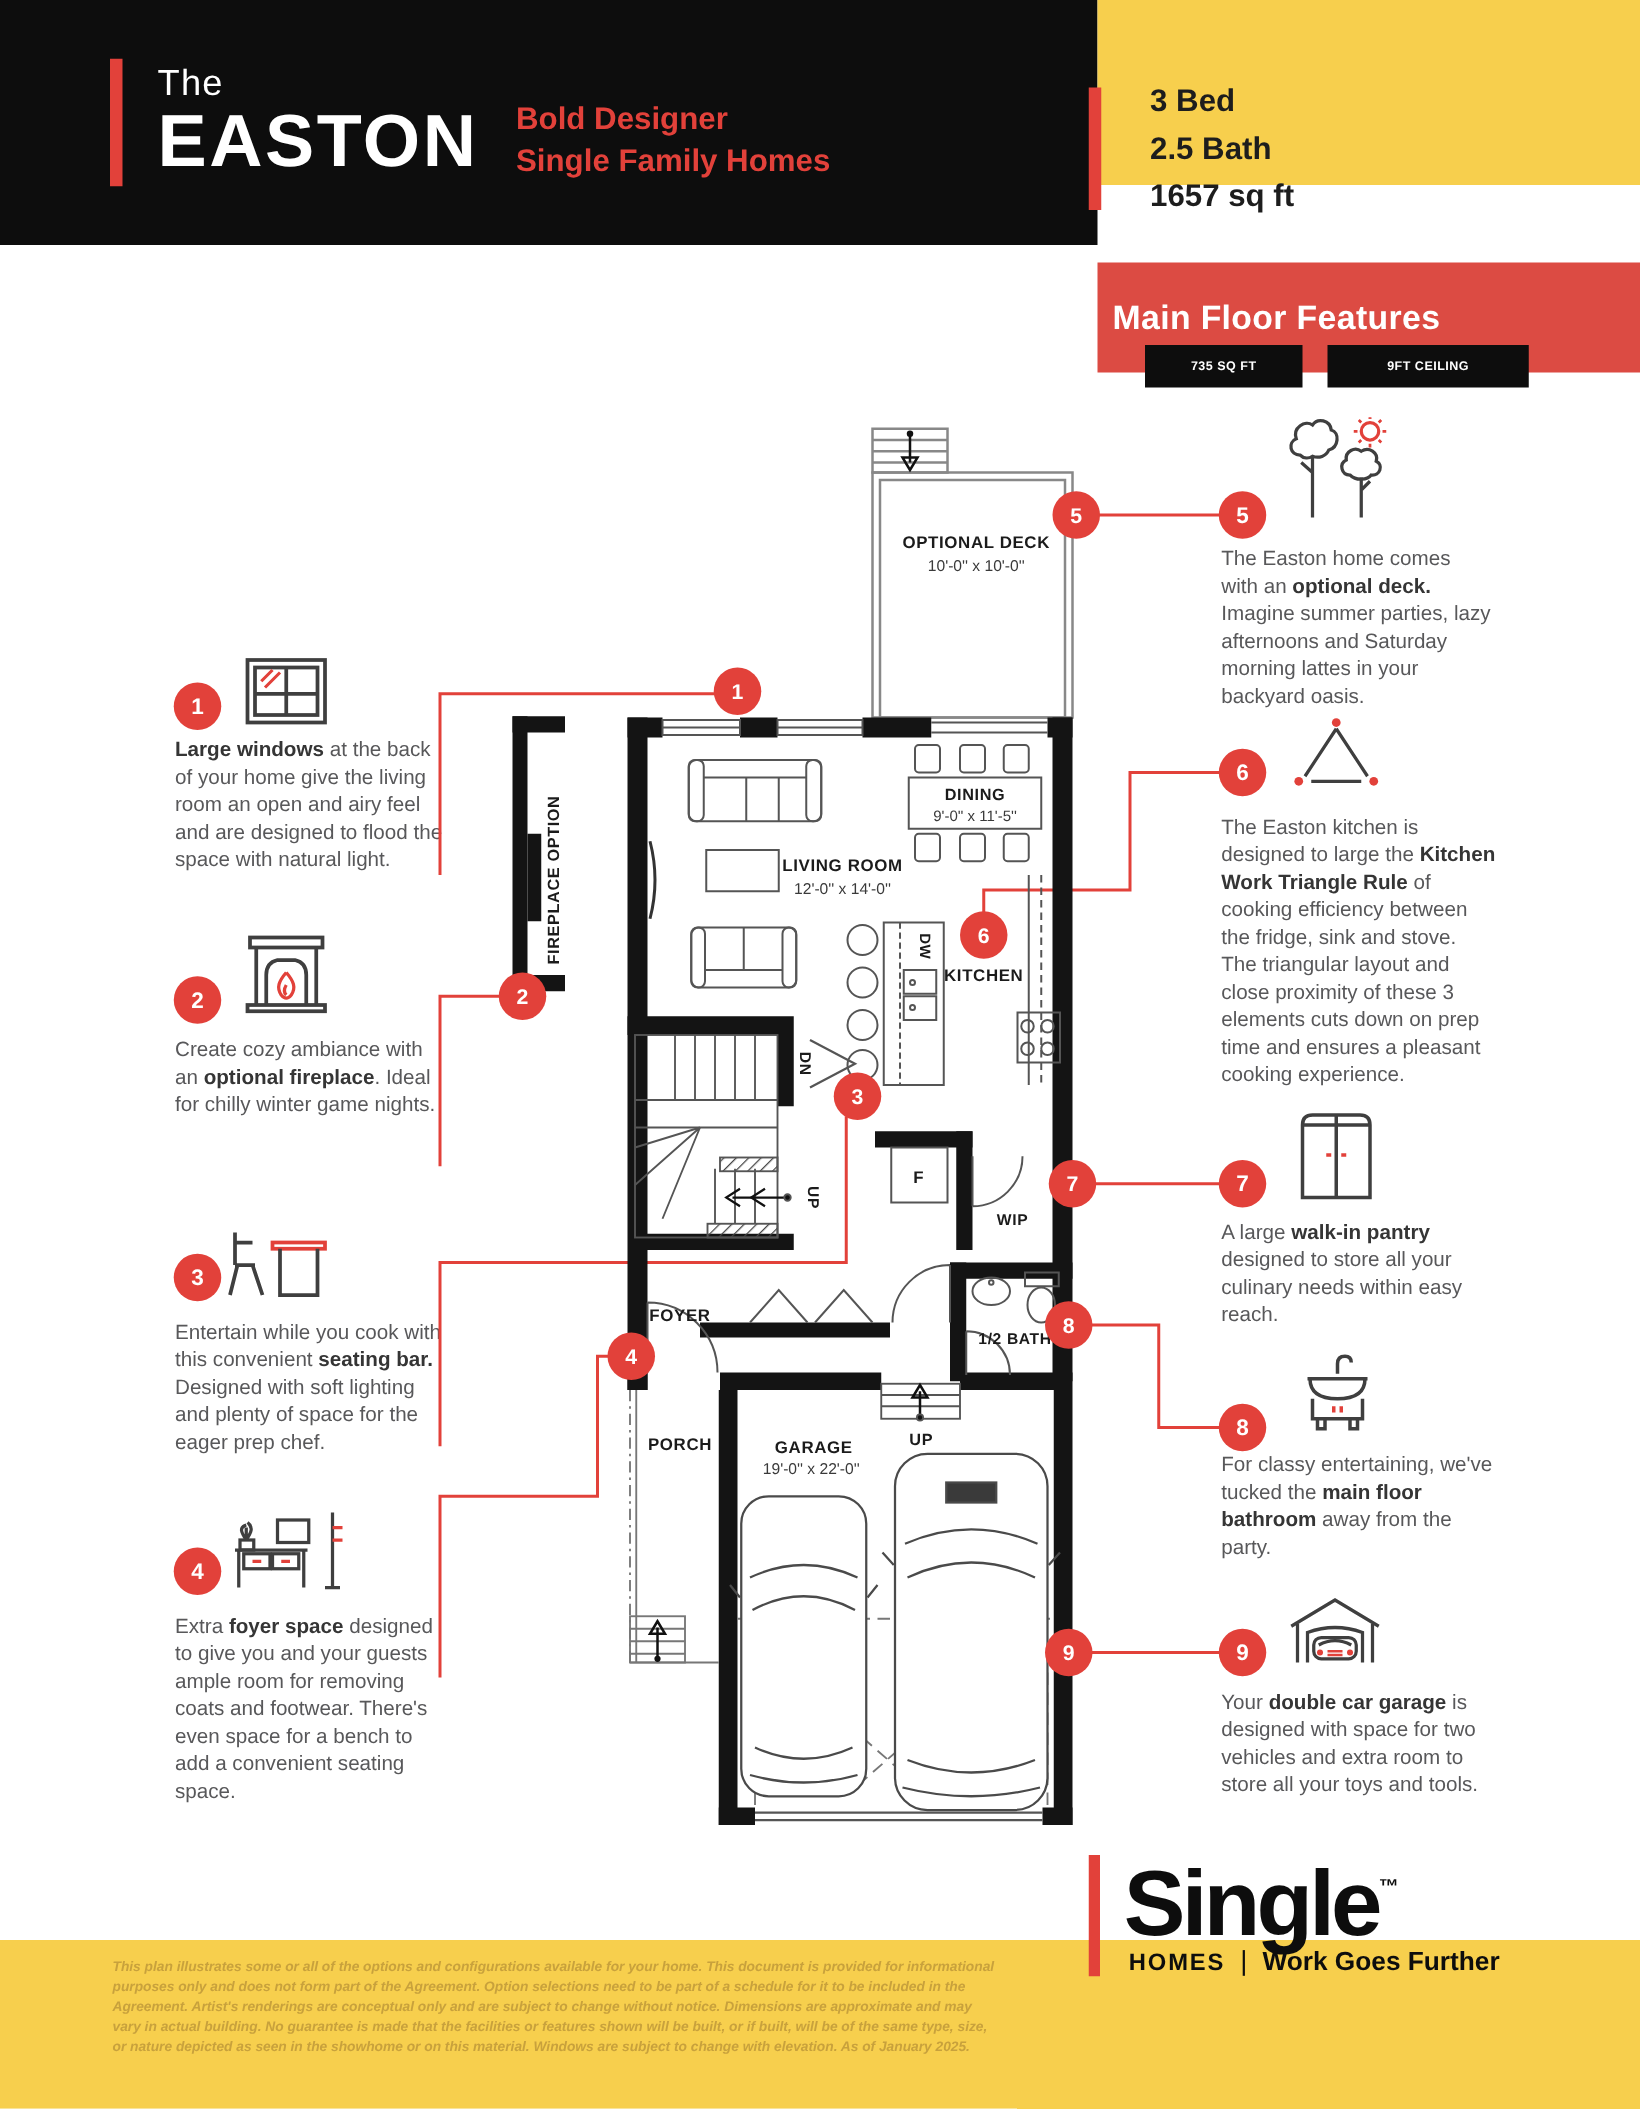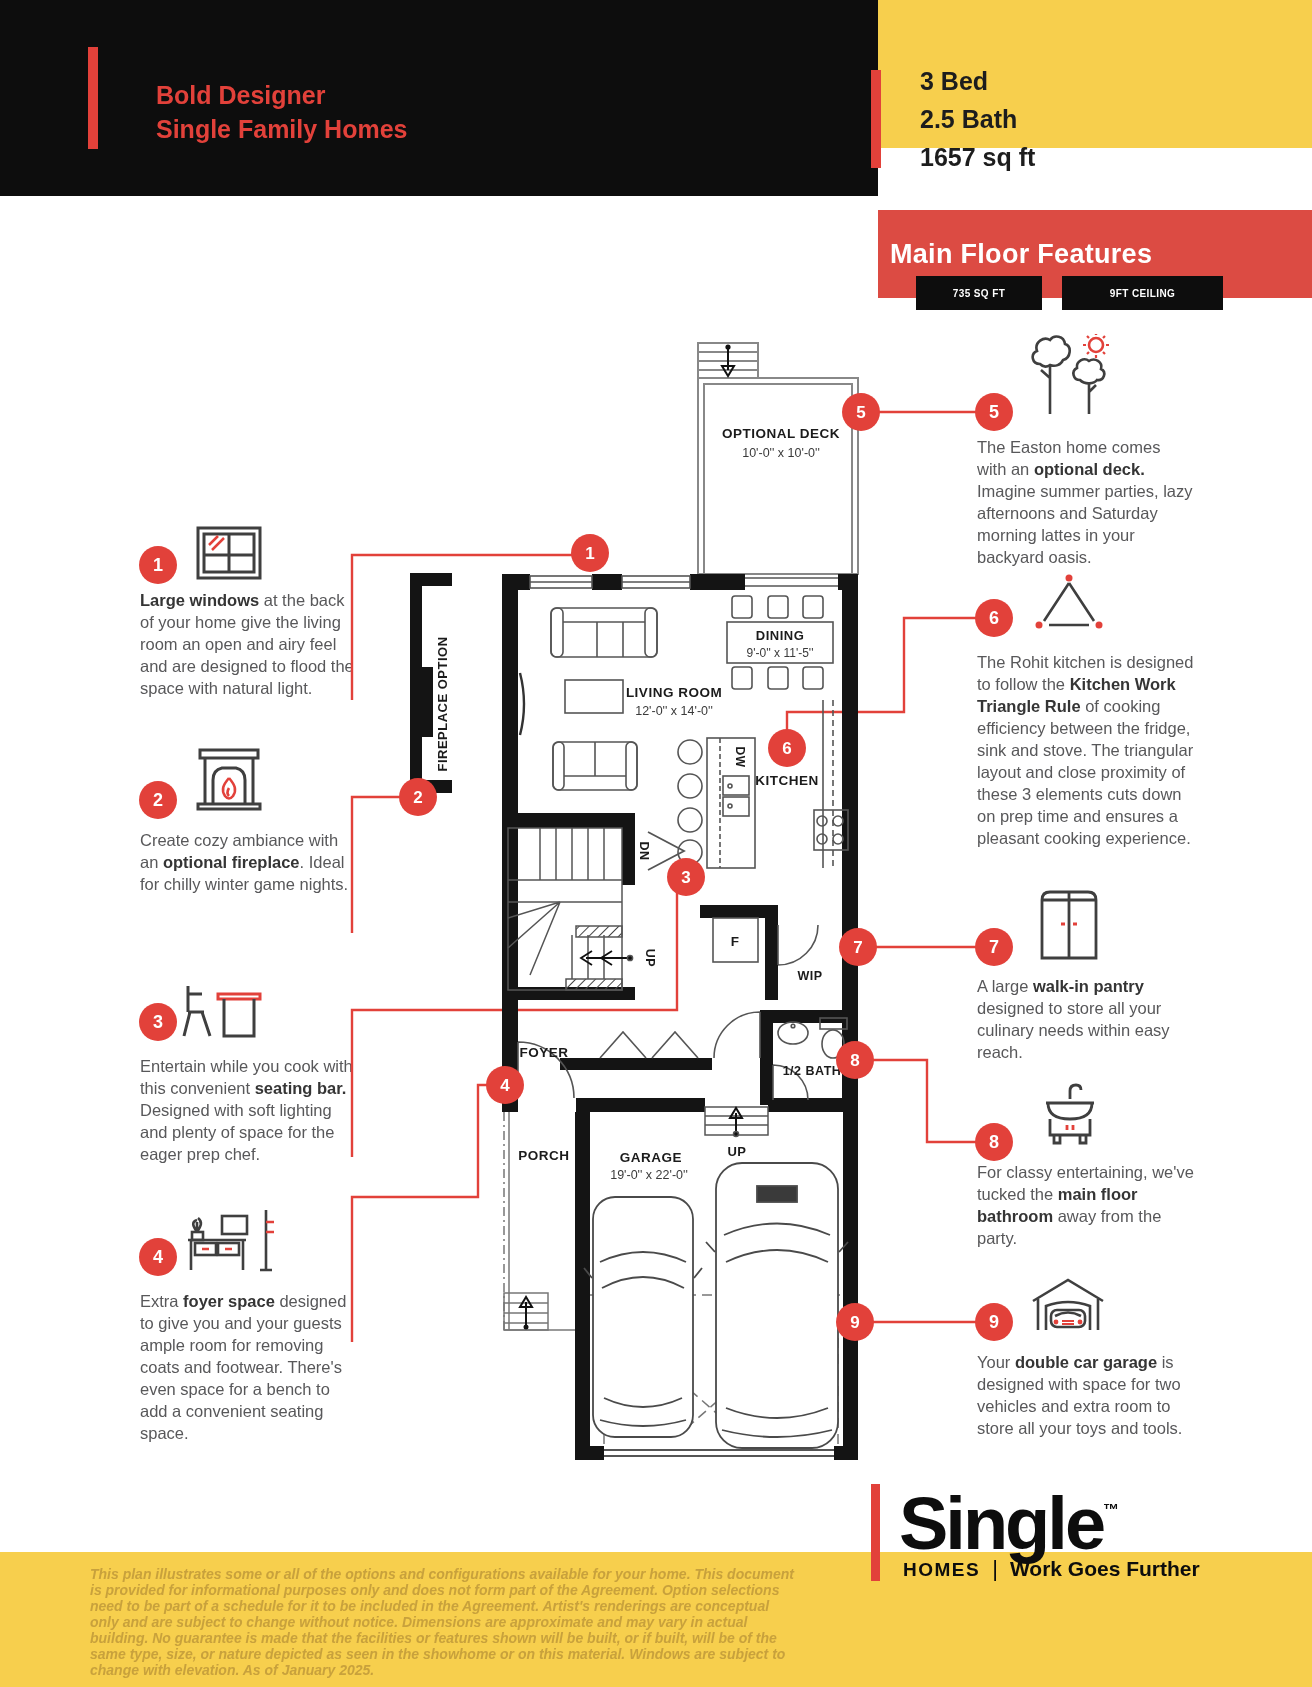--- a/index.html
+++ b/index.html
@@ -34,34 +34,38 @@
   .ficon svg{display:block;}
 
   
   .plan-svg{left:330px;top:300px;width:680px;height:1180px;z-index:3;pointer-events:none;}
   text.room{font-family:"Liberation Sans",sans-serif;font-weight:700;fill:#1b1b1b;letter-spacing:.5px;}
   text.dims{font-family:"Liberation Sans",sans-serif;font-weight:400;fill:#3a3a3a;}
   text.cnum{font-family:"Liberation Sans",sans-serif;font-weight:700;fill:#fff;}
 
   
   .footer-band{left:0;top:1552px;width:1312px;height:135px;background:var(--yellow);}
-  .disclaimer{left:90px;top:1566px;width:710px;font-size:14px;line-height:16px;font-style:italic;color:#C8A13C;font-weight:600;}
+  .disclaimer{left:90px;top:1566px;width:710px;font-size:11px;line-height:16px;font-style:italic;color:#C8A13C;font-weight:600;}
   .logo-bar{left:871px;top:1484px;width:9px;height:97px;background:var(--red);z-index:4;}
   .logo-word{left:899px;top:1472px;font-size:74px;font-weight:800;letter-spacing:-3px;color:#0d0d0d;z-index:4;line-height:76px;}
   .logo-tm{font-size:16px;font-weight:700;vertical-align:34px;letter-spacing:0;}
   .logo-tag{left:903px;top:1556px;z-index:4;font-size:20px;color:#0d0d0d;display:flex;align-items:baseline;gap:12px;}
   .logo-tag .homes{font-weight:800;letter-spacing:1.5px;font-size:19px;}
   .logo-tag .pipe{font-weight:400;font-size:22px;}
   .logo-tag .slogan{font-weight:600;font-size:21px;}
 </style>
 </head>
 <body>
 
 <div class="abs black-header">
   <div class="title-bar"></div>
+  <div>
+    <div class="title-the">The</div>
+    <div class="title-name">EASTON</div>
+  </div>
   <div class="tagline">
     <div>Bold Designer</div>
     <div>Single Family Homes</div>
   </div>
 </div>
 
 <div class="abs yellow-panel">
   <div class="stats">
     <div>3 Bed</div>
     <div>2.5 Bath</div>
@@ -155,21 +159,21 @@
 <div class="num-badge" style="left:975px;top:599px;">6</div>
 <div class="ficon" style="left:1030px;top:573px;">
   <svg width="78" height="60" viewBox="0 0 78 60" fill="none" stroke="#3f3f3f" stroke-width="2.6">
     <path d="M39,10 L14,48 M39,10 L64,48 M19,52 H59"></path>
     <circle cx="39" cy="5" r="3.5" fill="#E2413A" stroke="none"></circle>
     <circle cx="9" cy="52" r="3.5" fill="#E2413A" stroke="none"></circle>
     <circle cx="69" cy="52" r="3.5" fill="#E2413A" stroke="none"></circle>
   </svg>
 </div>
 <div class="ftext" style="left:977px;top:651px;width:220px;">
-  <span>The Rohit kitchen is designed to follow the </span><b>Kitchen Work Triangle Rule</b><span> of cooking efficiency between the fridge, sink and stove. The triangular layout and close proximity of these 3 elements cuts down on prep time and ensures a pleasant cooking experience.</span>
+  <span>The Easton kitchen is designed to large the </span><b>Kitchen Work Triangle Rule</b><span> of cooking efficiency between the fridge, sink and stove. The triangular layout and close proximity of these 3 elements cuts down on prep time and ensures a pleasant cooking experience.</span>
 </div>
 
 <div class="num-badge" style="left:975px;top:928px;">7</div>
 <div class="ficon" style="left:1036px;top:888px;">
   <svg width="66" height="78" viewBox="0 0 66 78" fill="none" stroke="#3f3f3f" stroke-width="2.8">
     <path d="M6,12 Q6,4 14,4 H52 Q60,4 60,12 V70 H6 Z"></path>
     <line x1="33" y1="4" x2="33" y2="70"></line>
     <path d="M25,36 H29 M37,36 H41" stroke="#E2413A"></path>
     <path d="M6,12 H60"></path>
   </svg>

